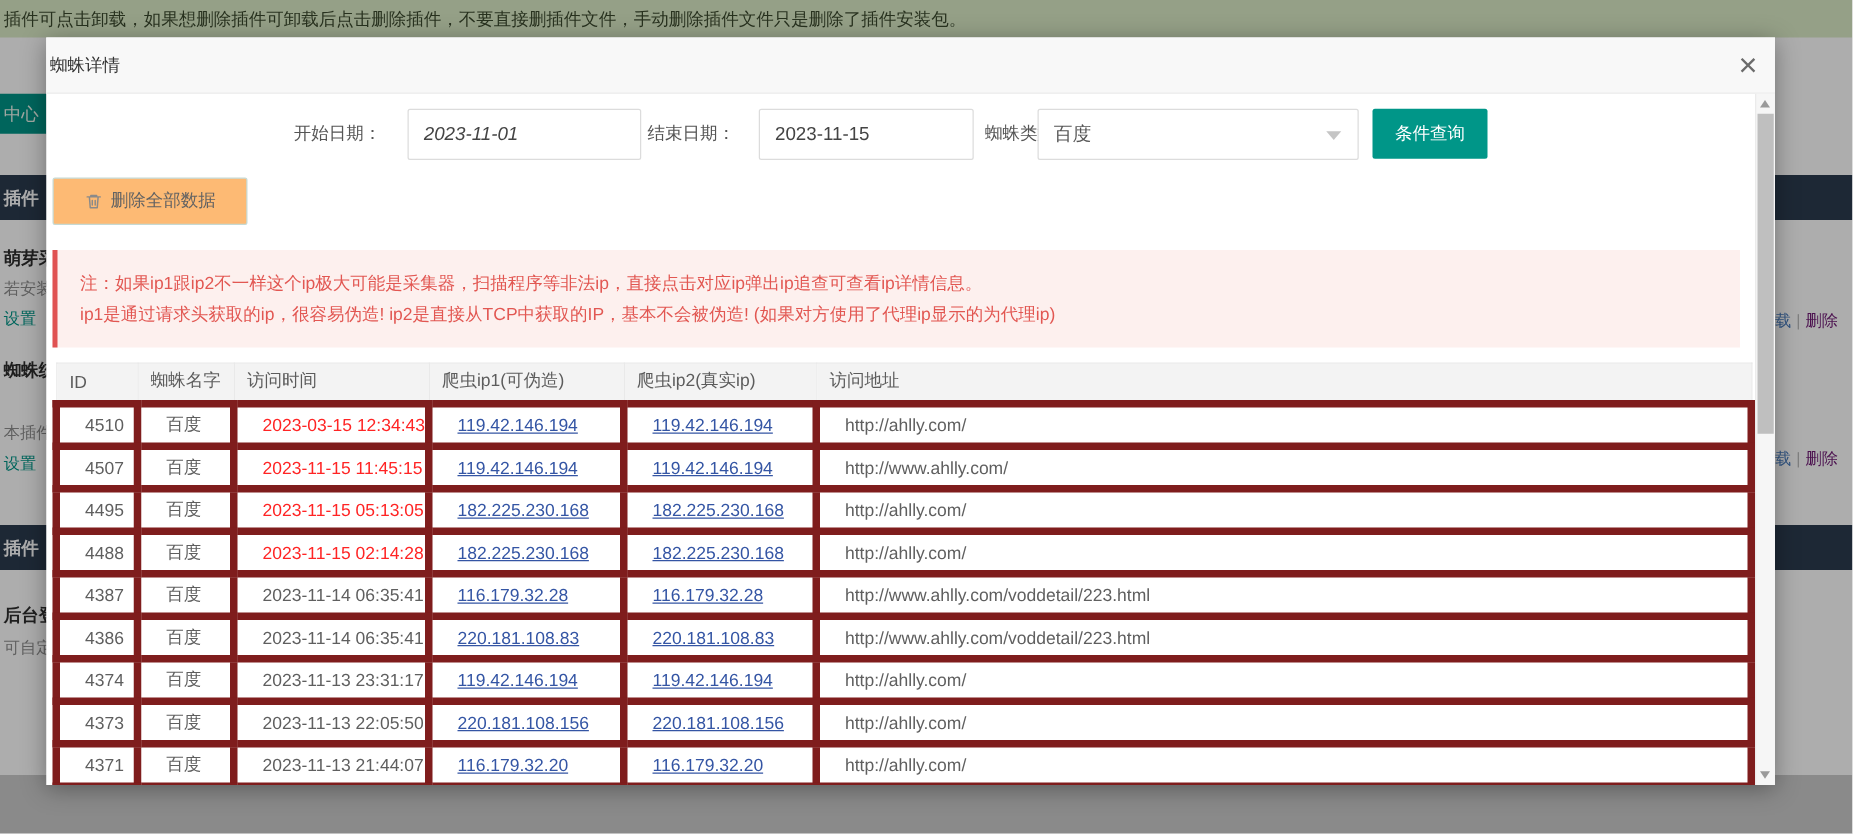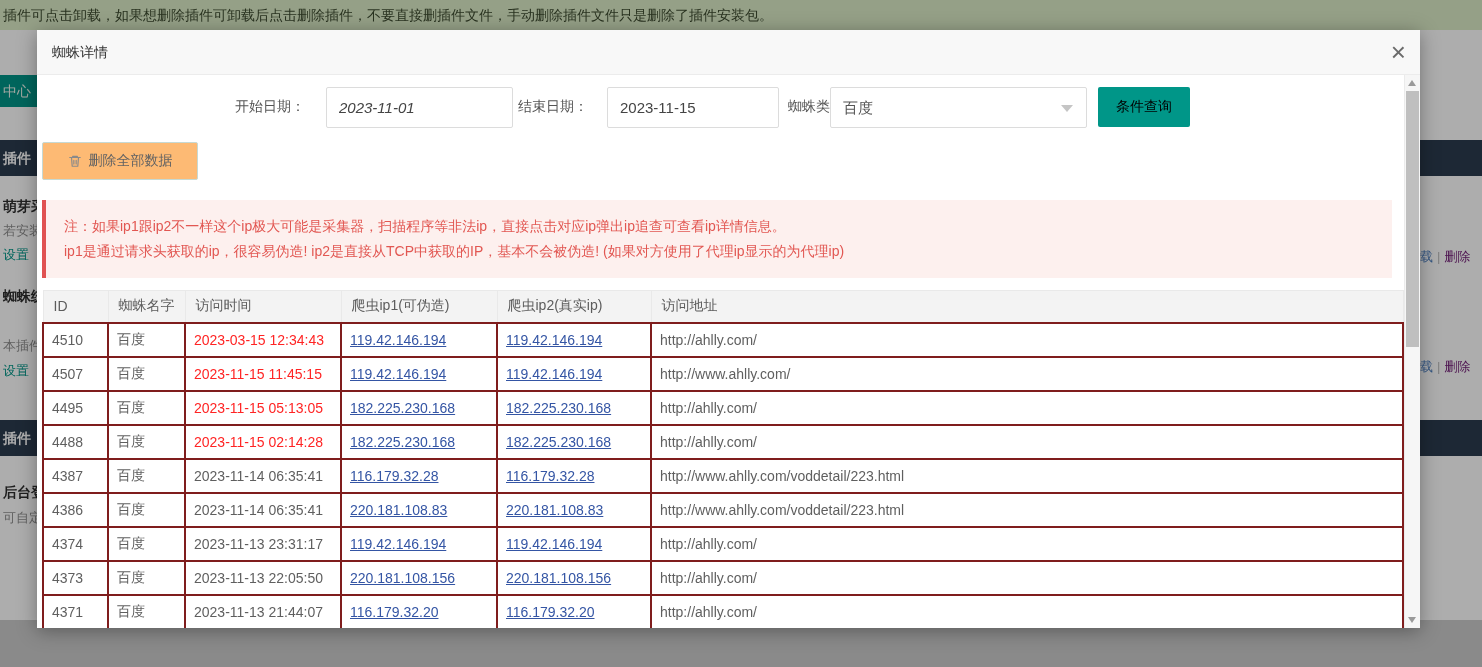--- a/index.html
+++ b/index.html
@@ -24,21 +24,21 @@
   .right-frag .del{color:#701a75;}
   .bottom-strip{position:absolute;left:0;top:620px;width:1482px;height:47px;background:#cccccc;}
 
   
   .overlay{position:absolute;left:0;top:0;width:1482px;height:667px;background:rgba(0,0,0,0.32);z-index:5;}
 
   
   .modal{position:absolute;left:37px;top:30px;width:1383px;height:598px;background:#ffffff;z-index:10;
     box-shadow:0 3px 18px rgba(0,0,0,0.35);}
   .modal-header{position:relative;height:45px;background:#f8f8f8;border-bottom:1px solid #ececec;}
-  .modal-title{font-size:14px;color:#333;line-height:45px;padding-left:15px;}
+  .modal-title{font-size:14px;color:#333;line-height:45px;padding-left:3px;}
   .close-btn{position:absolute;right:14px;top:6px;font-size:26px;font-weight:300;color:#6b6b6b;cursor:pointer;line-height:32px;}
   .modal-body{position:absolute;left:0;top:45px;right:16px;bottom:0;overflow:hidden;}
 
   
   .scrollbar{position:absolute;right:0;top:45px;bottom:0;width:16px;background:#f6f6f6;border-left:1px solid #ebebeb;}
   .sb-btn{position:absolute;left:0;width:15px;height:16px;}
   .sb-btn.up{top:0;} .sb-btn.down{bottom:0;}
   .tri-up{position:absolute;left:3px;top:5px;width:0;height:0;border-left:4px solid transparent;border-right:4px solid transparent;border-bottom:6px solid #9a9a9a;}
   .tri-down{position:absolute;left:3px;top:5px;width:0;height:0;border-left:4px solid transparent;border-right:4px solid transparent;border-top:6px solid #9a9a9a;}
   .sb-thumb{position:absolute;left:1px;top:16px;width:13px;height:256px;background:#bfbfbf;}
@@ -46,37 +46,37 @@
   
   .filter-row{position:absolute;left:0;top:11px;width:100%;height:43px;font-size:14px;color:#555;}
   .flabel{position:absolute;top:12px;white-space:nowrap;}
   .lbl-start{left:198px;} .lbl-end{left:481px;} .lbl-type{left:751px;}
   .finput{position:absolute;top:1px;height:41px;border:1px solid #dcdcdc;border-radius:2px;
     font-size:15px;color:#444;padding:0 12px;background:#fff;outline:none;}
   .inp-start{left:289px;width:187px;font-style:italic;} .inp-end{left:570px;width:172px;}
   .fselect{position:absolute;left:793px;top:1px;width:257px;height:41px;border:1px solid #dcdcdc;border-radius:2px;
     background:#fff;font-size:15px;color:#555;line-height:39px;padding-left:12px;cursor:pointer;}
   .chevron{position:absolute;right:13px;top:17px;width:0;height:0;border-left:6px solid transparent;border-right:6px solid transparent;border-top:7px solid #c5c5c5;}
-  .query-btn{position:absolute;left:1061px;top:1px;width:92px;height:40px;background:#009688;color:#000000;
+  .query-btn{position:absolute;left:1061px;top:1px;width:92px;height:40px;background:#009688;color:#ffffff;
     border:none;border-radius:2px;font-size:14px;cursor:pointer;}
 
   
   .delete-all{position:absolute;left:5px;top:67px;width:156px;height:38px;background:#fdba74;border:1px solid #c6d9d3;
     border-radius:2px;color:#636363;font-size:14px;display:flex;align-items:center;justify-content:center;gap:7px;cursor:pointer;}
 
   
   .notice{position:absolute;left:5px;top:125px;width:1350px;height:78px;background:#fdf0ee;
     border-left:4px solid #e05252;color:#e25752;font-size:14px;line-height:25px;padding:14px 20px 4px 18px;}
   .notice div{white-space:nowrap;overflow:hidden;}
 
   
   .spider-table{position:absolute;left:5px;top:215px;width:1362px;border-collapse:collapse;font-size:14px;color:#5f5f5f;table-layout:fixed;}
   .spider-table th{background:#f3f3f3;font-weight:normal;color:#5c5c5c;text-align:left;height:32px;
     padding:0 0 0 10px;border:1px solid #e9e9e9;white-space:nowrap;overflow:hidden;}
-  .spider-table td{height:34px;padding:0 0 0 8px;border:2px solid #7f1d1d;white-space:nowrap;overflow:hidden;}
+  .spider-table td{height:34px;padding:0 0 0 20px;border:6px solid #7f1d1d;white-space:nowrap;overflow:hidden;}
   .spider-table th:nth-child(1){width:65px;} .spider-table th:nth-child(2){width:77px;}
   .spider-table th:nth-child(3){width:156px;} .spider-table th:nth-child(4){width:156px;}
   .spider-table th:nth-child(5){width:154px;}
   .time-red{color:#ff2424;}
   .ip-link{color:#3455a4;text-decoration:underline;cursor:pointer;}
 </style>
 </head>
 <body>
 
 <div class="stage">

